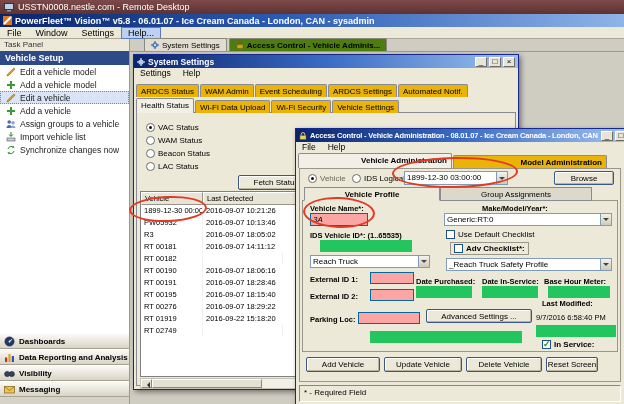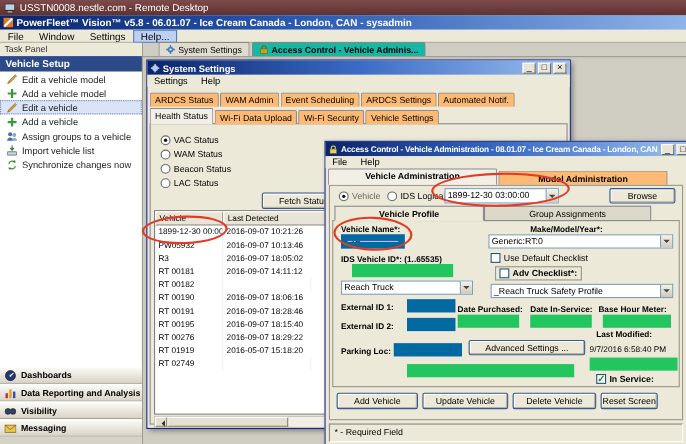--- a/index.html
+++ b/index.html
@@ -20,49 +20,49 @@
   .vs-item{display:flex;align-items:center;gap:4px;height:13px;padding:0 2px 0 5px;font-size:8.5px;color:#222;cursor:default;}
   .vs-item.selected{background:#d9e4f6;outline:1px dotted #6b86b4;outline-offset:-1px;}
   .vs-ico{width:11px;flex:0 0 11px;display:flex;align-items:center;justify-content:center;}
   #sidebar-sections{position:absolute;left:0;top:294px;width:100%;}
   .section{height:16px;display:flex;align-items:center;gap:4px;padding:0 4px;font-size:8px;font-weight:bold;background:linear-gradient(#fbfaf6,#d9d4c6);border-top:1px solid #fff;border-bottom:1px solid #a8a494;white-space:nowrap;}
   #sidebar-footer{height:7px;background:#d6d2c8;}
 
   
   #doc-tabbar{position:absolute;left:130px;top:39px;right:0;height:13px;display:flex;align-items:flex-end;gap:2px;padding-left:14px;background:#cfccc2;border-bottom:1px solid #9d9a90;}
   .doc-tab{display:flex;align-items:center;gap:3px;font-size:8px;height:13px;padding:0 6px;background:#e0ddd0;border:1px solid #8a877c;border-bottom:none;border-radius:2px 2px 0 0;white-space:nowrap;}
-  .doc-tab.active{background:#14b8a6;font-weight:bold;}
+  .doc-tab.active{background:#4d7c0f;font-weight:bold;}
 
   
   .win{position:absolute;background:#ece9d8;border:1px solid #16288c;box-shadow:2px 2px 5px rgba(0,0,0,.45);}
   .win-title{height:13px;background:linear-gradient(90deg,#0a246a,#3a6bc4 50%,#9cc0ee);color:#fff;display:flex;align-items:center;gap:3px;padding:0 3px;font-size:8.5px;font-weight:bold;white-space:nowrap;overflow:hidden;}
   .win-btns{margin-left:auto;display:flex;gap:2px;flex:0 0 auto;}
   .win-btn{width:12px;height:10px;background:#e8e5d8;border:1px solid #fff;border-right-color:#6f6d63;border-bottom-color:#6f6d63;font-size:8px;line-height:8px;text-align:center;color:#000;font-weight:normal;overflow:hidden;}
   .win-menu{height:11px;display:flex;align-items:center;font-size:8.5px;background:#ece9d8;}
   .win-menu .menu-item{padding:0 6px;height:11px;line-height:11px;}
 
   
   .btn{display:flex;align-items:center;justify-content:center;background:#ece9d8;border:1px solid #39578a;border-radius:2px;font-size:8px;box-shadow:inset -1px -1px 0 #b8b4a4, inset 1px 1px 0 #fff;white-space:nowrap;}
-  .field{background:#c4b5fd;border:6px solid #0369a1;font-size:8px;display:flex;align-items:center;padding:0 2px;white-space:nowrap;overflow:hidden;font-style:italic;}
+  .field{background:#fca5a5;border:1px solid #0369a1;font-size:8px;display:flex;align-items:center;padding:0 2px;white-space:nowrap;overflow:hidden;font-style:italic;}
   .flatbox{background:#fff;border:6px solid #22c55e;font-size:7.5px;display:flex;align-items:center;justify-content:center;white-space:nowrap;overflow:hidden;}
   .combo{background:#fff;border:1px solid #7f9db9;font-size:8px;display:flex;align-items:stretch;}
   .combo .cv{flex:1;padding:1px 2px;white-space:nowrap;overflow:hidden;}
   .dd{flex:0 0 11px;background:linear-gradient(#f4f2ea,#cfcaba);border-left:1px solid #7f9db9;display:flex;align-items:center;justify-content:center;}
   .dd::after{content:"";border:3px solid transparent;border-top-color:#444;margin-top:3px;}
   .radio{width:9px;height:9px;border-radius:50%;border:1px solid #6c6c6c;background:#fff;position:relative;flex:0 0 9px;}
   .radio.on::after{content:"";position:absolute;left:2px;top:2px;width:3px;height:3px;border-radius:50%;background:#111;}
   .check{width:9px;height:9px;border:1px solid #1c5180;background:#fff;position:relative;flex:0 0 9px;}
   .check.on::after{content:"\2713";position:absolute;left:0;top:-2px;font-size:9px;color:#1e8a1e;font-weight:bold;}
   .radio-row,.check-row{position:absolute;display:flex;align-items:center;gap:3px;font-size:8px;white-space:nowrap;}
   .lbl{position:absolute;font-size:7.5px;font-weight:bold;white-space:nowrap;}
   .val{position:absolute;font-size:7.5px;white-space:nowrap;}
 
   
   .tabs{display:flex;gap:1px;align-items:flex-end;padding-left:2px;}
-  .tab{font-size:8px;padding:2px 4px 1px;background:#fdba74;border:1px solid #898c95;border-bottom:none;border-radius:2px 2px 0 0;white-space:nowrap;overflow:hidden;}
+  .tab{font-size:8px;padding:2px 4px 1px;background:#eab308;border:1px solid #898c95;border-bottom:none;border-radius:2px 2px 0 0;white-space:nowrap;overflow:hidden;}
   .tab.active{background:#f2f0e6;padding-bottom:3px;position:relative;z-index:3;}
 
   
   #win-ss{left:133px;top:54px;width:386px;height:336px;z-index:1;}
   #ss-tabs1{position:absolute;left:0;top:26px;right:0;height:16px;}
   #ss-tabs2{position:absolute;left:0;top:42px;right:0;height:16px;z-index:2;}
   #ss-panel{position:absolute;left:2px;top:57px;right:2px;bottom:3px;border:1px solid #898c95;background:#ece9d8;}
   #win-ss .radio-row{left:12px;}
   #ss-fetch{position:absolute;left:104px;top:120px;width:76px;height:15px;}
   #ss-table{position:absolute;left:6px;top:136px;width:374px;height:186px;background:#fff;border:1px solid #808080;overflow:hidden;}
@@ -76,21 +76,21 @@
   .sb-btn{width:11px;background:#e4e0d2;border:1px solid;border-color:#fff #8a877c #8a877c #fff;position:relative;flex:0 0 11px;}
   .sb-btn.left::after{content:"";position:absolute;left:2px;top:2px;border:3px solid transparent;border-right-color:#333;}
   .sb-btn.right::after{content:"";position:absolute;right:2px;top:2px;border:3px solid transparent;border-left-color:#333;}
   .sb-thumb{width:110px;background:#e4e0d2;border:1px solid;border-color:#fff #8a877c #8a877c #fff;}
   #ss-hscroll .sb-btn.right{margin-left:auto;}
 
   
   #win-ac{left:295px;top:128px;width:330px;height:277px;z-index:5;}
   #win-ac .win-title{font-size:7.5px;letter-spacing:-0.2px;}
   #ac-tabs{position:absolute;left:0;top:24px;right:0;height:15px;}
-  #ac-tabs .tab{width:154px;text-align:center;font-weight:bold;}
+  #ac-tabs .tab{width:154px;text-align:right;font-weight:bold;}
   #ac-frame{position:absolute;left:3px;top:39px;width:322px;height:214px;border:1px solid #9a968a;}
   #ac-form-frame{position:absolute;left:6px;top:71px;width:316px;height:152px;border:1px solid #9a968a;background:#ece9d8;}
   .ptab{position:absolute;height:14px;font-size:8px;display:flex;align-items:center;justify-content:center;border:1px solid #898c95;background:#ddd9ca;z-index:2;white-space:nowrap;overflow:hidden;}
   .ptab.active{background:#ece9d8;font-weight:bold;border-bottom-color:#ece9d8;}
   #ac-status{position:absolute;left:3px;top:256px;width:322px;height:17px;border:1px solid;border-color:#8a877c #fff #fff #8a877c;font-size:8px;padding:2px 4px;background:#ece9d8;}
   .ac-btn{position:absolute;top:228px;height:15px;}
 
   
   .annot{position:absolute;border:2px solid #e23b25;border-radius:50%;z-index:30;pointer-events:none;}
   #annot-row{left:129px;top:196px;width:78px;height:26px;transform:rotate(-2deg);}
@@ -369,21 +369,21 @@
             <span class="tcell c1">2016-09-07 18:15:40</span>
             <span class="tcell c2"></span>
           </div>
           <div class="trow">
             <span class="tcell c0">RT 00276</span>
             <span class="tcell c1">2016-09-07 18:29:22</span>
             <span class="tcell c2"></span>
           </div>
           <div class="trow">
             <span class="tcell c0">RT 01919</span>
-            <span class="tcell c1">2016-05-07 15:18:20</span>
+            <span class="tcell c1">2016-09-22 15:18:20</span>
             <span class="tcell c2"></span>
           </div>
           <div class="trow">
             <span class="tcell c0">RT 02749</span>
             <span class="tcell c2"></span>
           </div>
       </div>
     </div>
     <div id="ss-hscroll">
       <span class="sb-btn left"></span>

